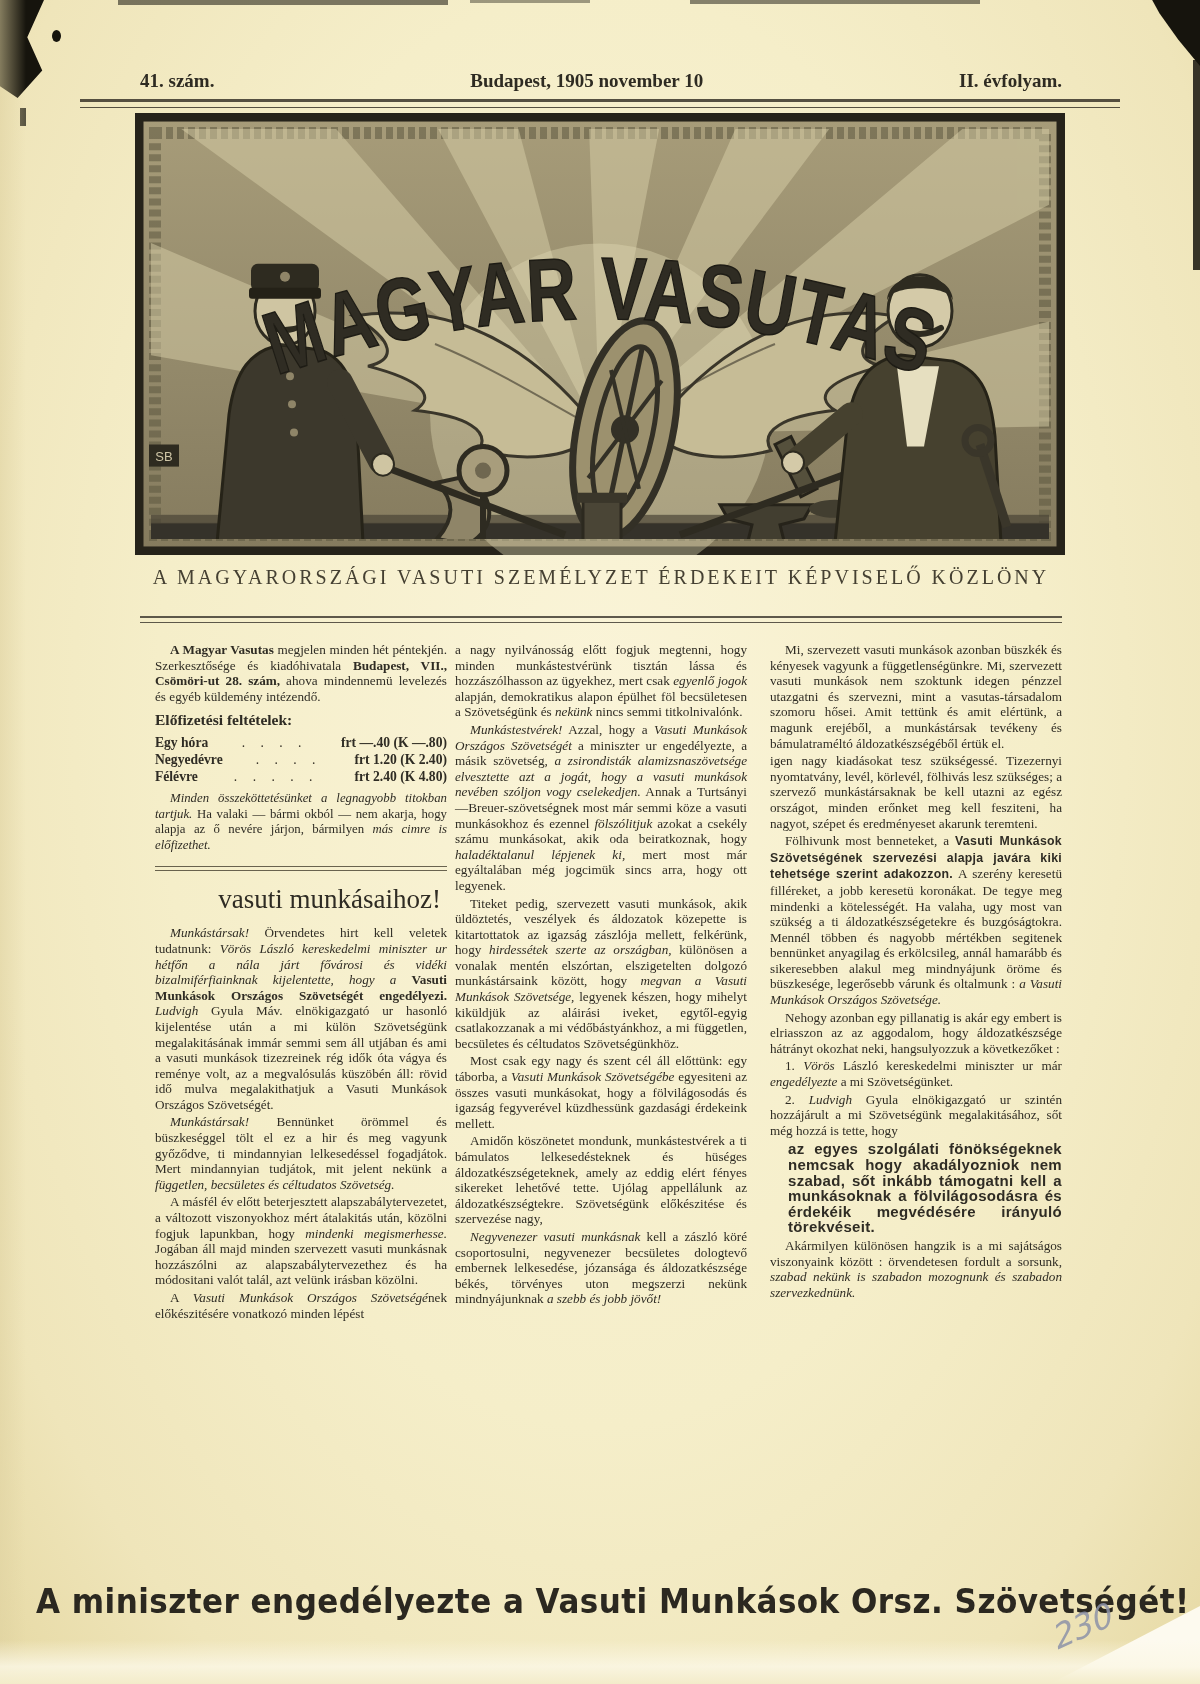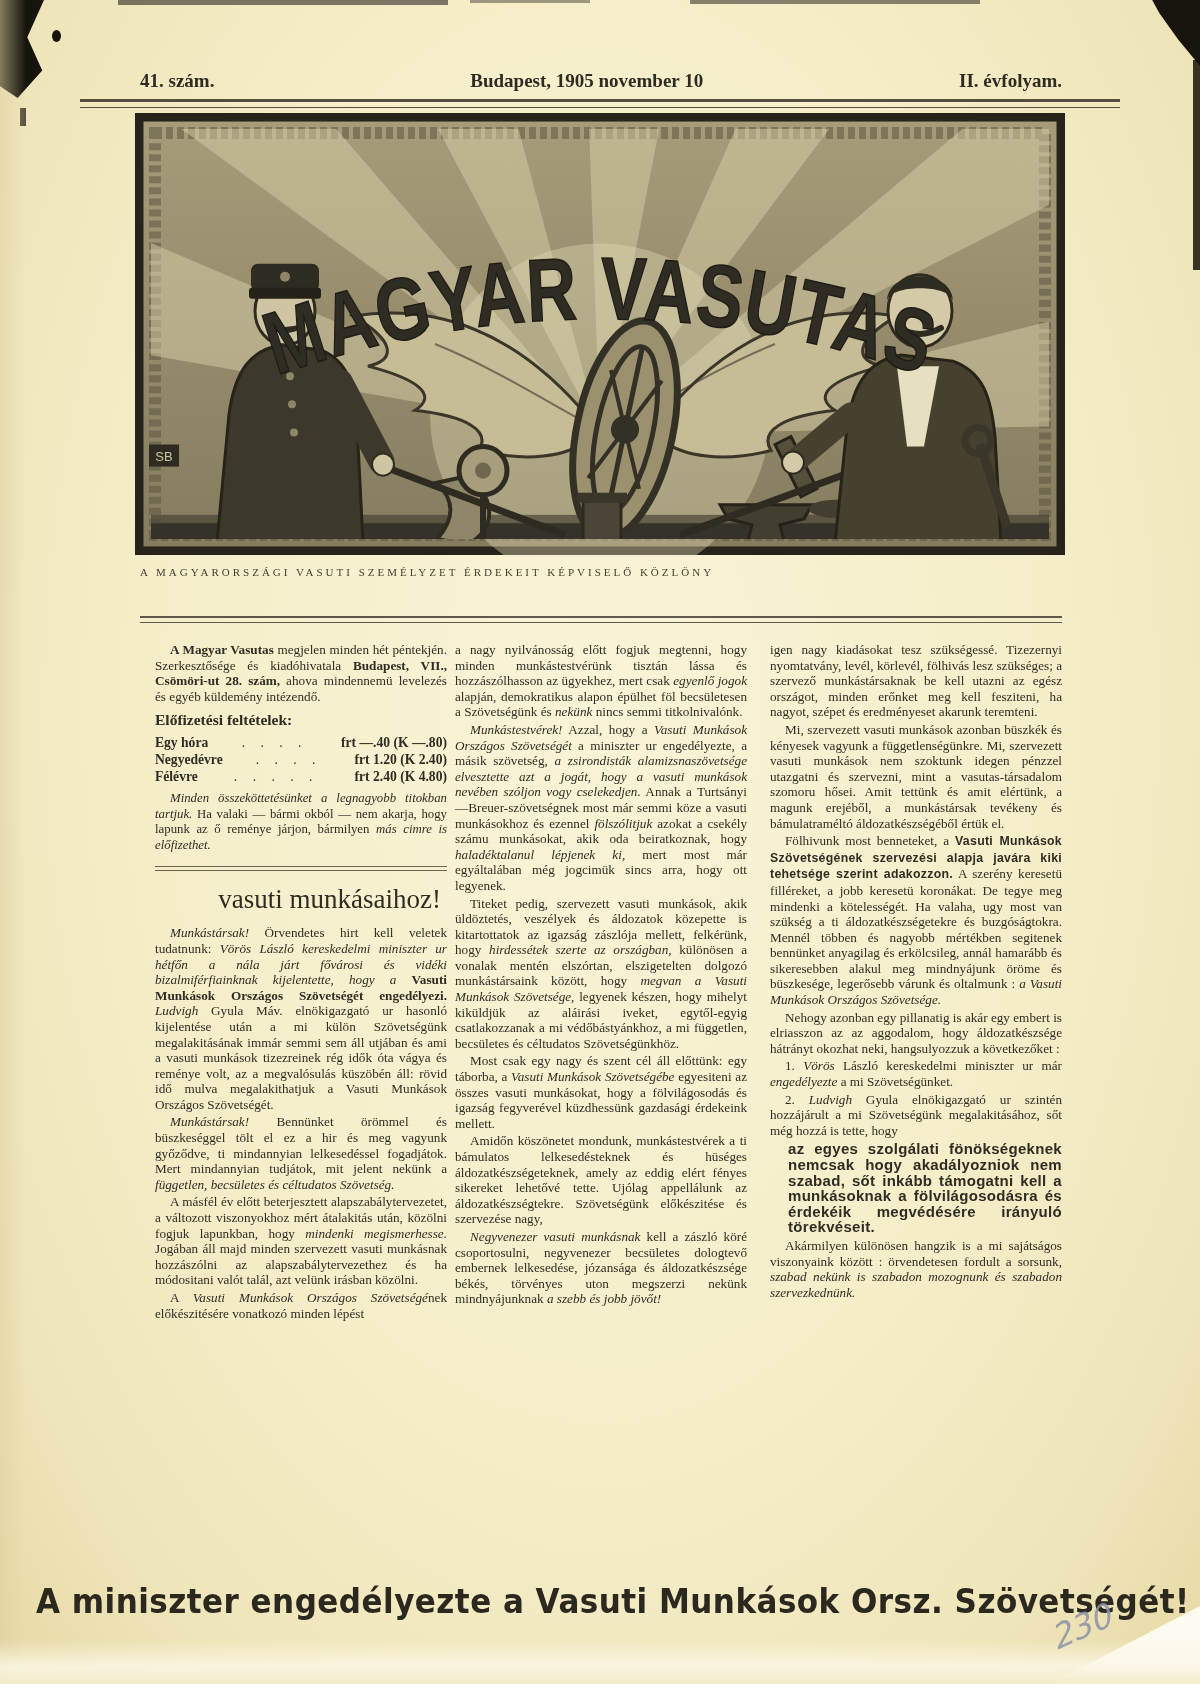--- a/index.html
+++ b/index.html
@@ -27,21 +27,21 @@
     background:linear-gradient(to right, rgba(222,209,160,.55), rgba(222,209,160,0));}
 
   
   .header{position:absolute;left:140px;top:70px;width:922px;display:flex;justify-content:space-between;align-items:baseline;font-size:19px;font-weight:bold;color:#2e2b22;}
   .header-rule{position:absolute;left:80px;top:99px;width:1040px;height:5px;border-top:3px solid #3a352a;border-bottom:1px solid #3a352a;opacity:.85;}
 
   
   .masthead{position:absolute;left:135px;top:113px;width:930px;height:442px;}
   .masthead svg{display:block;width:100%;height:100%;}
 
-  .subtitle{position:absolute;left:140px;top:566px;width:922px;text-align:left;font-size:11px;letter-spacing:3px;color:#454032;font-family:"Liberation Serif",serif;}
+  .subtitle{position:absolute;left:140px;top:566px;width:922px;text-align:center;font-size:20px;letter-spacing:3px;color:#454032;font-family:"Liberation Serif",serif;}
   .mid-rule{position:absolute;left:140px;top:616px;width:922px;height:4px;border-top:2px solid #38332a;border-bottom:1px solid #38332a;opacity:.8;}
 
   
   .cols{position:absolute;left:140px;top:642px;width:922px;height:940px;}
   .col{position:absolute;top:0;width:292px;font-size:13.2px;line-height:15.6px;text-align:justify;color:#2f2c24;}
   .col-1{left:15px;}
   .col-2{left:315px;}
   .col-3{left:630px;}
   .para{margin:0 0 2px 0;text-indent:15px;}
   .para-noindent{text-indent:0;}
@@ -204,43 +204,43 @@
       <div class="rate-row">
         <span class="rate-label">Negyedévre</span>
         <span class="rate-dots">. . . .</span>
         <span class="rate-value">frt 1.20 (K 2.40)</span>
       </div>
       <div class="rate-row">
         <span class="rate-label">Félévre</span>
         <span class="rate-dots">. . . . .</span>
         <span class="rate-value">frt 2.40 (K 4.80)</span>
       </div>
-      <p class="para fine-print"><span class="seg-i">Minden összeköttetésünket a legnagyobb titokban tartjuk.</span><span class="seg-n"> Ha valaki — bármi okból — nem akarja, hogy lapunk az ő reménye járjon, bármilyen </span><span class="seg-i">más cimre is előfizethet.</span></p>
+      <p class="para fine-print"><span class="seg-i">Minden összeköttetésünket a legnagyobb titokban tartjuk.</span><span class="seg-n"> Ha valaki — bármi okból — nem akarja, hogy alapja az ő nevére járjon, bármilyen </span><span class="seg-i">más cimre is előfizethet.</span></p>
       <div class="double-rule"></div>
       <div class="article-heading">
         <div class="line2">vasuti munkásaihoz!</div>
       </div>
       <p class="para"><span class="seg-i">Munkástársak!</span><span class="seg-n"> Örvendetes hirt kell veletek tudatnunk: </span><span class="seg-i">Vörös László kereskedelmi miniszter ur hétfőn a nála járt fővárosi és vidéki bizalmiférfiainknak kijelentette, hogy a </span><span class="seg-b">Vasuti Munkások Országos Szövetségét engedélyezi.</span><span class="seg-n"> </span><span class="seg-i">Ludvigh</span><span class="seg-n"> Gyula Máv. elnökigazgató ur hasonló kijelentése után a mi külön Szövetségünk megalakitásának immár semmi sem áll utjában és ami a vasuti munkások tizezreinek rég idők óta vágya és reménye volt, az a megvalósulás küszöbén áll: rövid idő mulva megalakithatjuk a Vasuti Munkások Országos Szövetségét.</span></p>
       <p class="para"><span class="seg-i">Munkástársak!</span><span class="seg-n"> Bennünket örömmel és büszkeséggel tölt el ez a hir és meg vagyunk győződve, ti mindannyian lelkesedéssel fogadjátok. Mert mindannyian tudjátok, mit jelent nekünk a </span><span class="seg-i">független, becsületes és céltudatos Szövetség.</span></p>
       <p class="para"><span class="seg-n">A másfél év előtt beterjesztett alapszabálytervezetet, a változott viszonyokhoz mért átalakitás után, közölni fogjuk lapunkban, hogy </span><span class="seg-i">mindenki megismerhesse.</span><span class="seg-n"> Jogában áll majd minden szervezett vasuti munkásnak hozzászólni az alapszabálytervezethez és ha módositani valót talál, azt velünk irásban közölni.</span></p>
       <p class="para"><span class="seg-n">A </span><span class="seg-i">Vasuti Munkások Országos Szövetségé</span><span class="seg-n">nek előkészitésére vonatkozó minden lépést</span></p>
     </div>
 
     <div class="col col-2">
       <p class="para para-noindent"><span class="seg-n">a nagy nyilvánosság előtt fogjuk megtenni, hogy minden munkástestvérünk tisztán lássa és hozzászólhasson az ügyekhez, mert csak </span><span class="seg-i">egyenlő jogok</span><span class="seg-n"> alapján, demokratikus alapon épülhet föl becsületesen a Szövetségünk és </span><span class="seg-i">nekünk</span><span class="seg-n"> nincs semmi titkolnivalónk.</span></p>
       <p class="para"><span class="seg-i">Munkástestvérek!</span><span class="seg-n"> Azzal, hogy a </span><span class="seg-i">Vasuti Munkások Országos Szövetségét</span><span class="seg-n"> a miniszter ur engedélyezte, a másik szövetség, </span><span class="seg-i">a zsirondisták alamizsnaszövetsége elvesztette azt a jogát, hogy a vasuti munkások nevében szóljon vogy cselekedjen.</span><span class="seg-n"> Annak a Turtsányi—Breuer-szövetségnek most már semmi köze a vasuti munkásokhoz és ezennel </span><span class="seg-i">fölszólitjuk</span><span class="seg-n"> azokat a csekély számu munkásokat, akik oda beiratkoznak, hogy </span><span class="seg-i">haladéktalanul lépjenek ki,</span><span class="seg-n"> mert most már egyáltalában még jogcimük sincs arra, hogy ott legyenek.</span></p>
       <p class="para"><span class="seg-n">Titeket pedig, szervezett vasuti munkások, akik üldöztetés, veszélyek és áldozatok közepette is kitartottatok az igazság zászlója mellett, felkérünk, hogy </span><span class="seg-i">hirdessétek szerte az országban,</span><span class="seg-n"> különösen a vonalak mentén elszórtan, elszigetelten dolgozó munkástársaink között, hogy </span><span class="seg-i">megvan a Vasuti Munkások Szövetsége,</span><span class="seg-n"> legyenek készen, hogy mihelyt kiküldjük az aláirási iveket, egytől-egyig csatlakozzanak a mi védőbástyánkhoz, a mi független, becsületes és céltudatos Szövetségünkhöz.</span></p>
       <p class="para"><span class="seg-n">Most csak egy nagy és szent cél áll előttünk: egy táborba, a </span><span class="seg-i">Vasuti Munkások Szövetségébe</span><span class="seg-n"> egyesiteni az összes vasuti munkásokat, hogy a fölvilágosodás és igazság fegyverével küzdhessünk gazdasági érdekeink mellett.</span></p>
       <p class="para"><span class="seg-n">Amidőn köszönetet mondunk, munkástestvérek a ti bámulatos lelkesedésteknek és hüséges áldozatkészségeteknek, amely az eddig elért fényes sikereket lehetővé tette. Ujólag appellálunk az áldozatkészségtekre. Szövetségünk előkészitése és szervezése nagy,</span></p>
       <p class="para"><span class="seg-i">Negyvenezer vasuti munkásnak</span><span class="seg-n"> kell a zászló köré csoportosulni, negyvenezer becsületes dologtevő embernek lelkesedése, józansága és áldozatkészsége békés, törvényes uton megszerzi nekünk mindnyájunknak </span><span class="seg-i">a szebb és jobb jövőt!</span></p>
     </div>
 
     <div class="col col-3">
+      <p class="para"><span class="seg-n">Mi, szervezett vasuti munkások azonban büszkék és kényesek vagyunk a függetlenségünkre. Mi, szervezett vasuti munkások nem szoktunk idegen pénzzel utazgatni és szervezni, mint a vasutas-társadalom szomoru hősei. Amit tettünk és amit elértünk, a magunk erejéből, a munkástársak tevékeny és bámulatraméltó áldozatkészségéből értük el.</span></p>
       <p class="para para-noindent"><span class="seg-n">igen nagy kiadásokat tesz szükségessé. Tizezernyi nyomtatvány, levél, körlevél, fölhivás lesz szükséges; a szervező munkástársaknak be kell utazni az egész országot, minden erőnket meg kell fesziteni, ha nagyot, szépet és eredményeset akarunk teremteni.</span></p>
-      <p class="para"><span class="seg-n">Mi, szervezett vasuti munkások azonban büszkék és kényesek vagyunk a függetlenségünkre. Mi, szervezett vasuti munkások nem szoktunk idegen pénzzel utazgatni és szervezni, mint a vasutas-társadalom szomoru hősei. Amit tettünk és amit elértünk, a magunk erejéből, a munkástársak tevékeny és bámulatraméltó áldozatkészségéből értük el.</span></p>
       <p class="para"><span class="seg-n">Fölhivunk most benneteket, a </span><span class="seg-bs">Vasuti Munkások Szövetségének szervezési alapja javára kiki tehetsége szerint adakozzon.</span><span class="seg-n"> A szerény keresetü filléreket, a jobb keresetü koronákat. De tegye meg mindenki a kötelességét. Ha valaha, ugy most van szükség a ti áldozatkészségetekre és buzgóságtokra. Mennél többen és nagyobb mértékben segitenek bennünket anyagilag és erkölcsileg, annál hamarább és sikeresebben alakul meg mindnyájunk öröme és büszkesége, legerősebb várunk és oltalmunk : </span><span class="seg-i">a Vasuti Munkások Országos Szövetsége.</span></p>
       <p class="para"><span class="seg-n">Nehogy azonban egy pillanatig is akár egy embert is elriasszon az az aggodalom, hogy áldozatkészsége hátrányt okozhat neki, hangsulyozzuk a következőket :</span></p>
       <p class="para"><span class="seg-n">1. </span><span class="seg-i">Vörös</span><span class="seg-n"> László kereskedelmi miniszter ur már </span><span class="seg-i">engedélyezte</span><span class="seg-n"> a mi Szövetségünket.</span></p>
       <p class="para"><span class="seg-n">2. </span><span class="seg-i">Ludvigh</span><span class="seg-n"> Gyula elnökigazgató ur szintén hozzájárult a mi Szövetségünk megalakitásához, sőt még hozzá is tette, hogy</span></p>
       <p class="para indent-block"><span class="seg-n">az egyes szolgálati fönökségeknek nemcsak hogy akadályozniok nem szabad, sőt inkább támogatni kell a munkásoknak a fölvilágosodásra és érdekéik megvédésére irányuló törekvéseit.</span></p>
       <p class="para"><span class="seg-n">Akármilyen különösen hangzik is a mi sajátságos viszonyaink között : örvendetesen fordult a sorsunk, </span><span class="seg-i">szabad nekünk is szabadon mozognunk és szabadon szervezkednünk.</span></p>
     </div>
   </div>
 
   <div class="banner">A miniszter engedélyezte a Vasuti Munkások Orsz. Szövetségét!</div>

